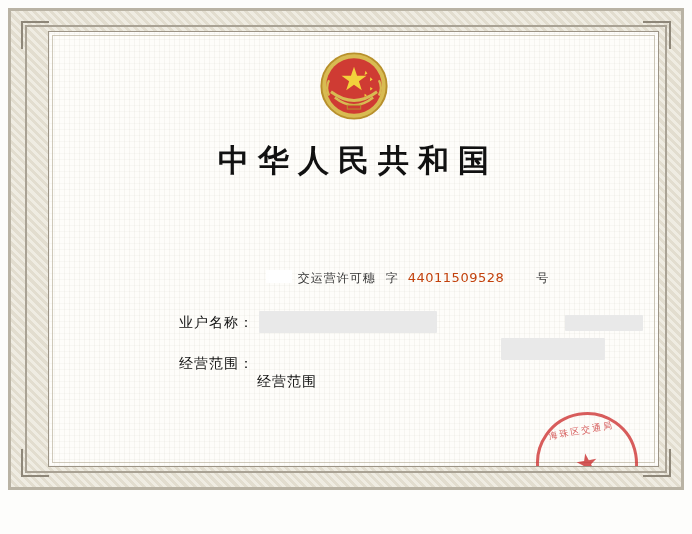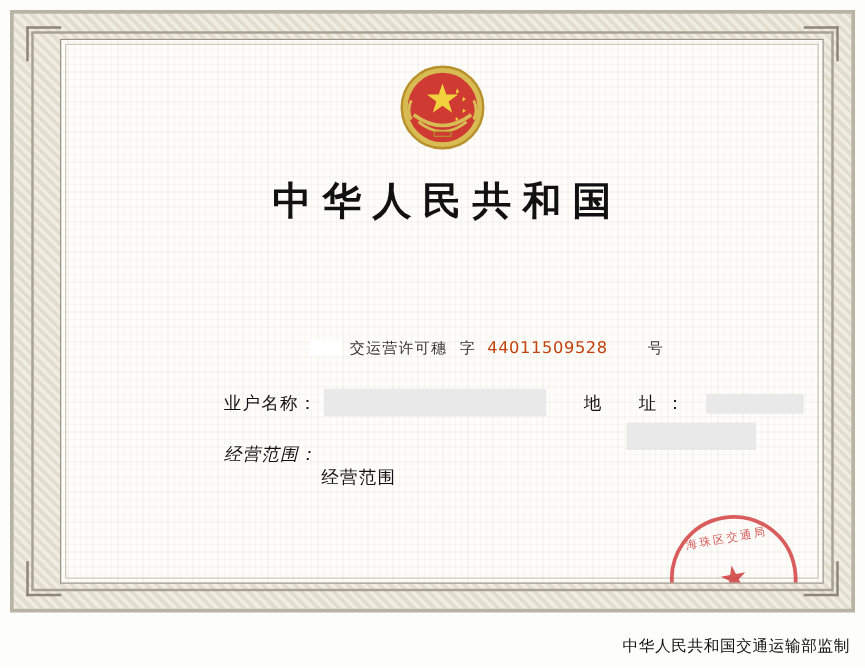--- a/index.html
+++ b/index.html
@@ -128,25 +128,25 @@
     background: linear-gradient(180deg, #a8862f 0%, #6d5417 45%, #4a3a10 100%);
     -webkit-background-clip: text;
     background-clip: text;
     -webkit-text-fill-color: transparent;
   }
 
   
   .serial-row {
     position: absolute;
     top: 238px;
-    left: 0;
+    left: 18px;
     width: 100%;
     display: flex;
     justify-content: center;
-    align-items: center;
+    align-items: flex-start;
     gap: 6px;
     font-size: 12px;
     color: #2a2a2a;
     padding-left: 71px;
     box-sizing: border-box;
   }
   .serial-row .redact {
     display: inline-block;
     width: 26px;
     height: 13px;
@@ -167,21 +167,21 @@
   .field {
     position: absolute;
     font-size: 14px;
     color: #111;
     letter-spacing: 1px;
     font-family: "DejaVu Sans", "Liberation Sans", sans-serif;
     text-align: center;
   }
   .label-name   { left: 130px; top: 282px; }
   .label-addr   { left: 418px; top: 282px; letter-spacing: 8px; }
-  .label-scope  { left: 130px; top: 323px; font-style: italic; }
+  .label-scope  { left: 130px; top: 323px; }
   .scope-value  { left: 208px; top: 341px; font-size: 14px; }
 
   .mask {
     position: absolute;
     background: #e9e9e9;
     border-radius: 1px;
   }
   .mask-name { left: 210px; top: 279px; width: 178px; height: 22px; }
   .mask-addr-1 { left: 516px; top: 283px; width: 78px; height: 16px; }
   .mask-addr-2 { left: 452px; top: 306px; width: 104px; height: 22px; }
@@ -268,30 +268,28 @@
         <span class="redact"></span>
         <span class="serial-prefix">交运营许可穗</span>
         <span class="serial-zi">字</span>
         <span class="serial-no">44011509528</span>
         <span class="serial-hao">号</span>
       </div>
 
       <div class="field label-name">业户名称：</div>
       <div class="mask mask-name"></div>
 
-      <div class="field label-addr">地　址：</div>
       <div class="mask mask-addr-1"></div>
       <div class="mask mask-addr-2"></div>
 
       <div class="field label-scope">经营范围：</div>
       <div class="field scope-value">经营范围</div>
 
       <div class="seal">
         <div class="seal-text-top">海珠区交通局</div>
         <div class="seal-star">★</div>
 
       </div>
 
     </div>
   </div>
 
-  <div class="footer">中华人民共和国交通运输部监制</div>
 </div>
 
 </body></html>

